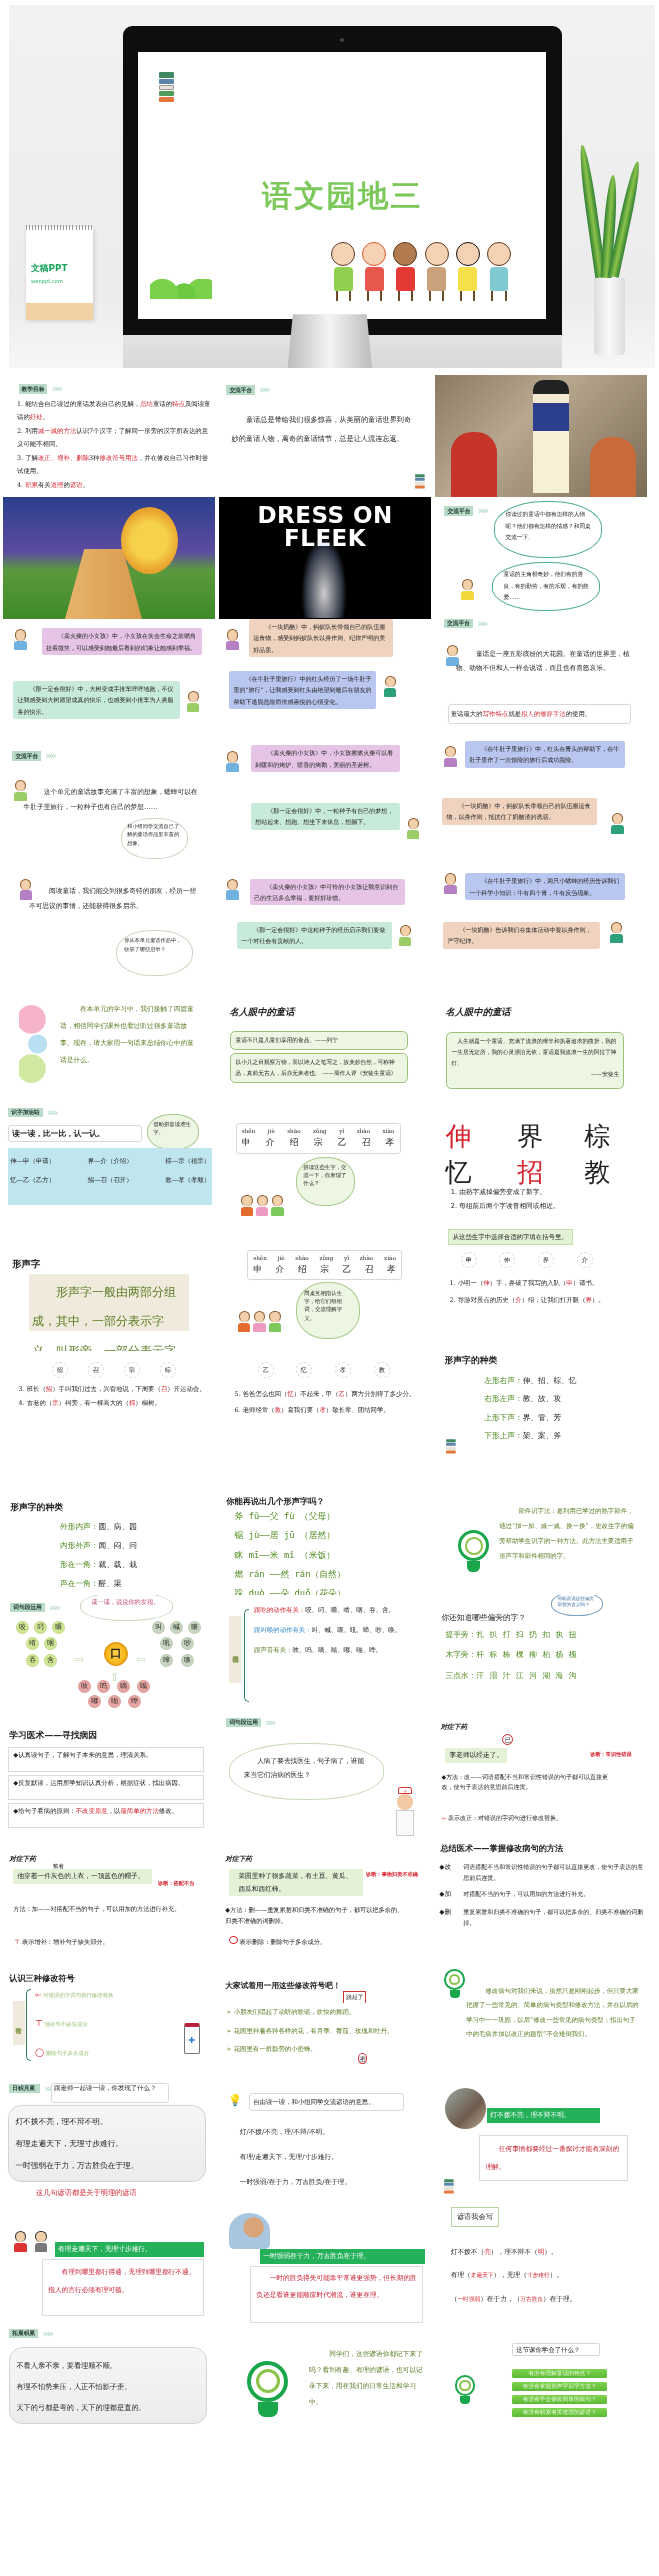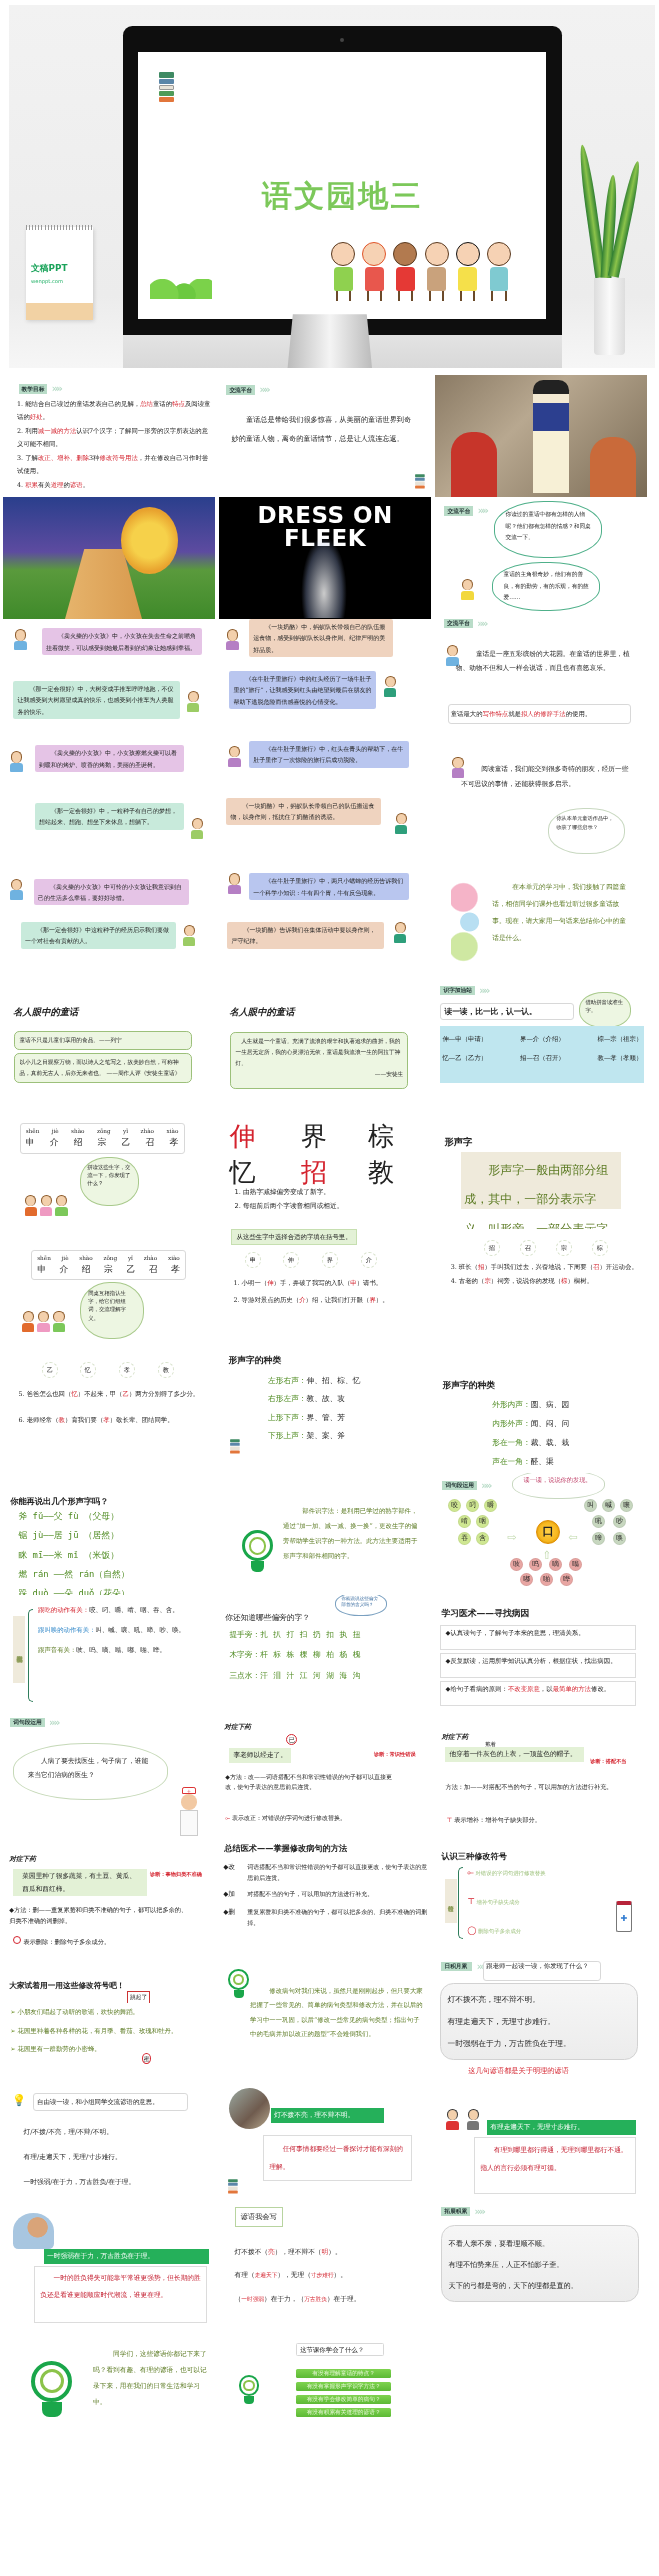--- a/index.html
+++ b/index.html
@@ -217,20 +217,29 @@
   <div class="slide">
     <span class="tag p" style="left:8.8px;top:0">交流平台</span>
     <div class="avatar" style="left:10.3px;top:26px">
         <div class="h"></div>
         <div class="b" style="background:#6fb2e0"></div>
       </div>
     <div class="p" style="left:20.6px;top:28px;width:175px;font-size:6.7px;line-height:2.1;text-indent:3em">童话是一座五彩缤纷的大花园。在童话的世界里，植物、动物不但和人一样会说话，而且也有喜怒哀乐。</div>
     <div class="frame" style="left:12.4px;top:85px;width:183px;height:19.6px;line-height:18.5px;padding-left:2.1px;font-family:'DejaVu Sans',sans-serif;font-size:6.4px"><span>童话最大的</span><span class="red">写作特点</span><span>就是</span><span class="red">拟人的修辞手法</span><span>的使用。</span></div>
   </div>
 
+  <div class="slide">
+    <span class="tag p" style="left:9.3px;top:10.3px">交流平台</span>
+    <div class="avatar" style="left:10.3px;top:39px">
+        <div class="h"></div>
+        <div class="b" style="background:#9ccc65"></div>
+      </div>
+    <div class="p" style="left:20.6px;top:44px;width:175px;font-size:6.7px;line-height:2.2;text-indent:3em">这个单元的童话故事充满了丰富的想象，蟋蟀可以在牛肚子里旅行，一粒种子也有自己的梦想……</div>
+    <div class="cloud soft" style="left:118px;top:77px;width:67px;height:41px;padding:3.1px 5.2px;font-size:5.2px;line-height:1.6;font-family:'DejaVu Sans',sans-serif">和小组同学交流自己了解的童话作品里丰富的想象。</div>
+  </div>
 
   <div class="slide">
     <div class="avatar" style="left:6.2px;top:10.3px">
         <div class="h"></div>
         <div class="b" style="background:#6fb2e0"></div>
       </div>
     <div class="bubble pink" style="left:32px;top:4.1px;width:149px;text-indent:2em">《卖火柴的小女孩》中，小女孩擦燃火柴可以看到暖和的烤炉、喷香的烤鹅，美丽的圣诞树。</div>
     <div class="bubble mint" style="left:32px;top:62px;width:149px;text-indent:2em">《那一定会很好》中，一粒种子有自己的梦想，想站起来、想跑、想坐下来休息，想躺下。</div>
     <div class="avatar" style="left:187px;top:77px">
         <div class="h"></div>
@@ -429,32 +438,32 @@
     </div>
   </div>
 
   <div class="slide">
     <div class="sun" style="left:49px;top:11.3px">招</div>
     <div class="sun" style="left:85px;top:11.3px">召</div>
     <div class="sun" style="left:121px;top:11.3px">宗</div>
     <div class="sun" style="left:157px;top:11.3px">棕</div>
     <div class="p" style="left:15.5px;top:31px;width:191px;font-size:6.4px;line-height:2.2">
       <div><span>3. 班长（</span><span class="red">招</span><span>）手叫我们过去，兴奋地说，下周要（</span><span class="red">召</span><span>）开运动会。</span></div>
-      <div><span>4. 古老的（</span><span class="red">宗</span><span>）祠旁，说说你的发现（</span><span class="red">棕</span><span>）榈树。</span></div>
+      <div><span>4. 古老的（</span><span class="red">宗</span><span>）祠旁，有一棵高大的（</span><span class="red">棕</span><span>）榈树。</span></div>
     </div>
   </div>
 
   <div class="slide">
     <div class="sun" style="left:39px;top:11.3px">乙</div>
     <div class="sun" style="left:77px;top:11.3px">忆</div>
     <div class="sun" style="left:116px;top:11.3px">孝</div>
     <div class="sun" style="left:155px;top:11.3px">教</div>
     <div class="p" style="left:15.5px;top:36px;width:188px;font-size:6.4px;line-height:2.35">
       <div><span>5. 爸爸怎么也回（</span><span class="red">忆</span><span>）不起来，甲（</span><span class="red">乙</span><span>）两方分别得了多少分。</span></div>
-      <div style="margin-top:11px"><span>6. 老师经常（</span><span class="red">教</span><span>）育我们要（</span><span class="red">孝</span><span>）敬长辈、团结同学。</span></div>
+      <div style="margin-top:1px"><span>6. 老师经常（</span><span class="red">教</span><span>）育我们要（</span><span class="red">孝</span><span>）敬长辈、团结同学。</span></div>
     </div>
   </div>
 
   <div class="slide">
     <div class="p heading-sans" style="left:9.3px;top:1px;font-size:8.8px">形声字的种类</div>
     <div class="p" style="left:49px;top:20.6px;font-size:7.7px;line-height:2.4">
       <div><span class="green">左形右声：</span><span>伸、招、棕、忆</span></div>
       <div><span class="green">右形左声：</span><span>教、故、攻</span></div>
       <div><span class="green">上形下声：</span><span>界、管、芳</span></div>
       <div><span class="green">下形上声：</span><span>架、案、斧</span></div>

